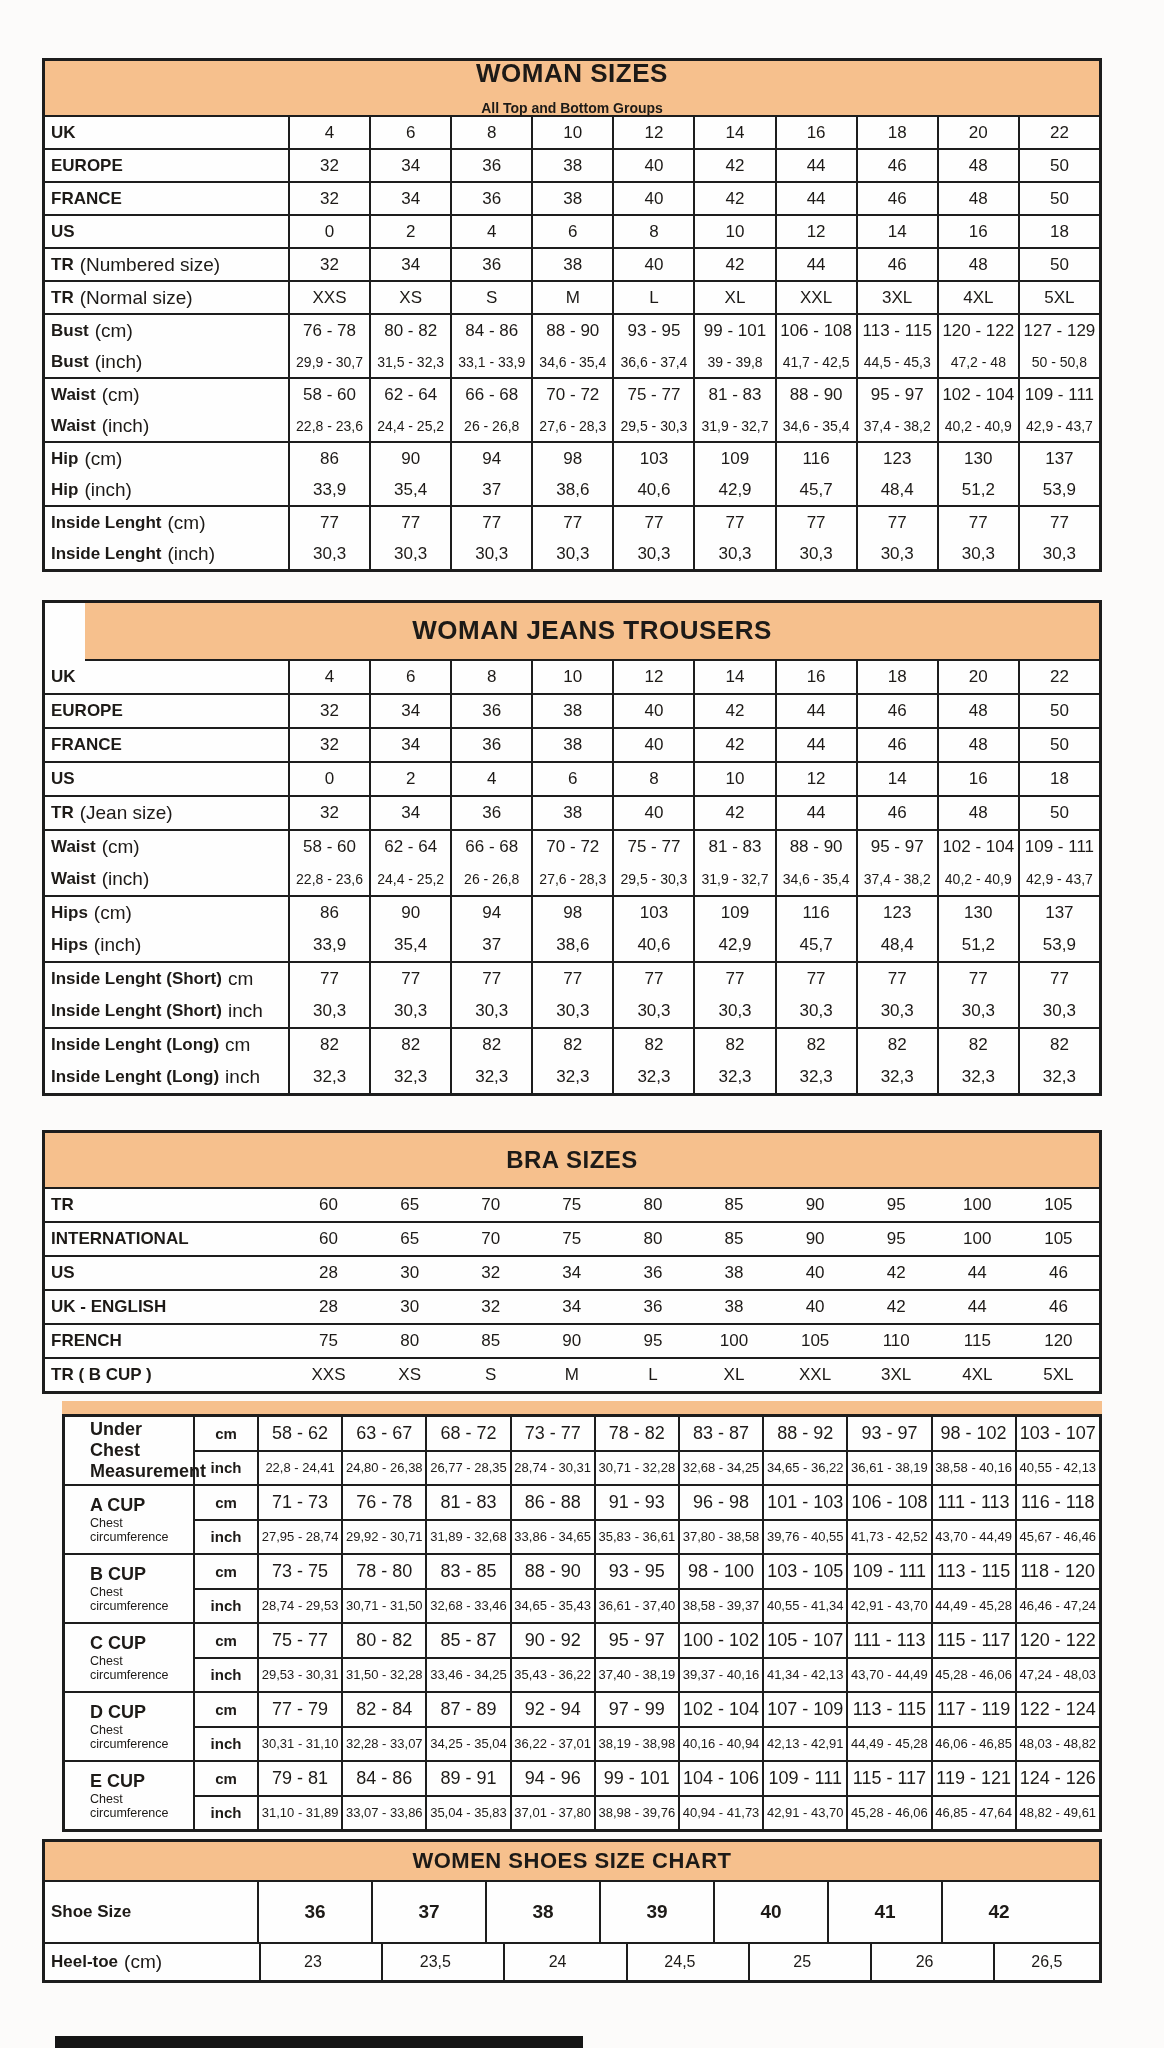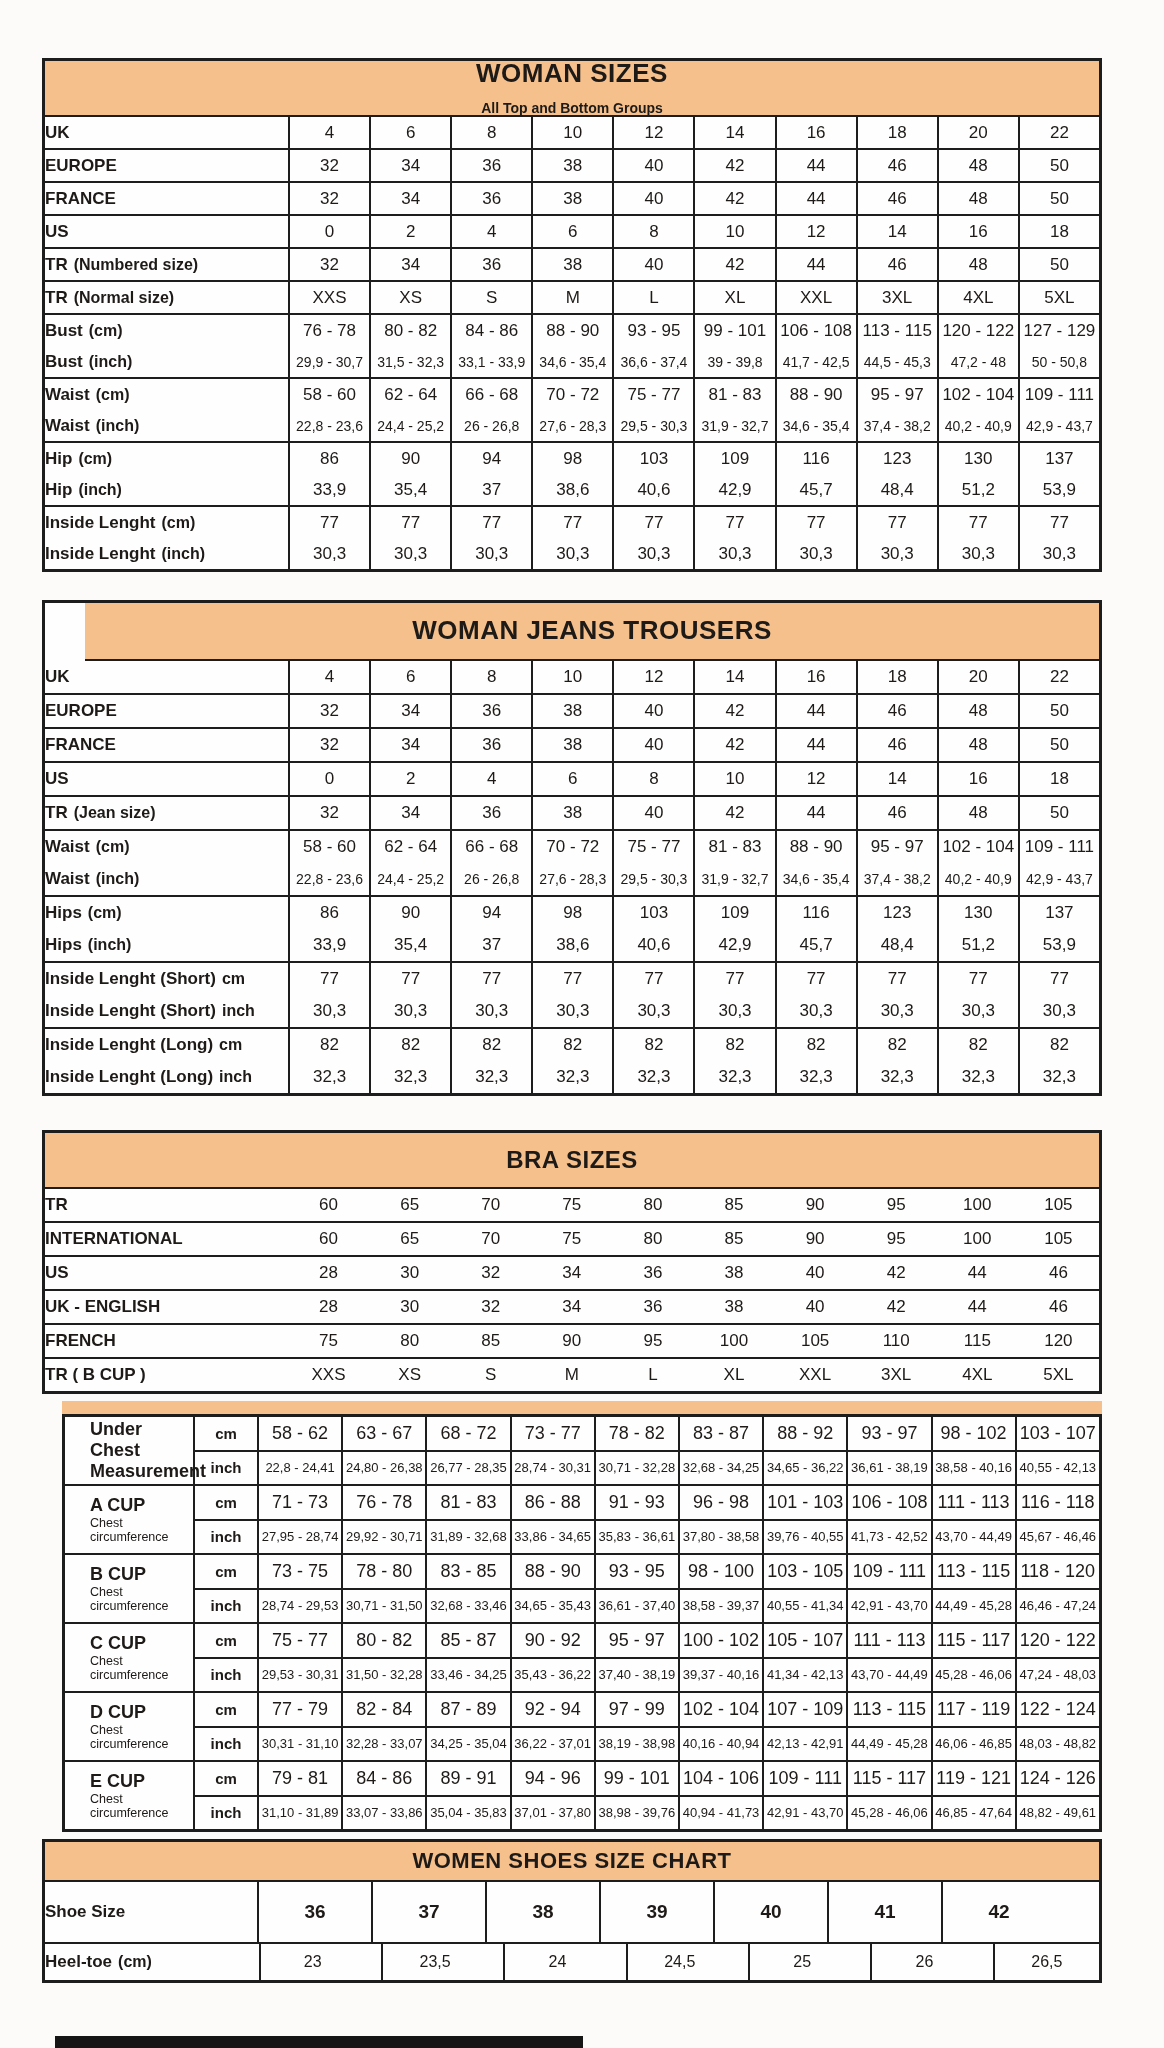--- a/index.html
+++ b/index.html
@@ -26,23 +26,23 @@
   .ttitle{font-weight:bold;letter-spacing:.5px;line-height:1.05;text-align:center;}
   .tsub{font-weight:bold;font-size:14px;margin-top:13px;text-align:center;}
   .grp + .grp{border-top:2px solid var(--border);}
   .row{display:flex;align-items:stretch;}
   .cell{
     display:flex;align-items:center;justify-content:center;
     box-sizing:border-box;white-space:nowrap;overflow:hidden;
     border-left:2px solid var(--border);
   }
   .cell:first-child{border-left:none;}
-  .cell.lbl{justify-content:flex-start;padding-left:0;}
+  .cell.lbl{justify-content:flex-start;padding-left:6px;}
   .lmain{font-weight:bold;font-size:17px;}
-  .lnote{font-weight:bold;font-size:16px;margin-left:6px;}
+  .lnote{font-weight:normal;font-size:19px;margin-left:6px;}
   .cell.val{font-size:17px;}
   .row.small .cell.val{font-size:14px;}
   .row.boldvals .cell.val{font-weight:bold;font-size:19px;}
 
   
   .t-main .cell.lbl{width:243px;}
   .t-main .cell.val{width:81.1px;}
   .t1 .row{height:31px;}
   .t2 .row{height:32px;}
 

